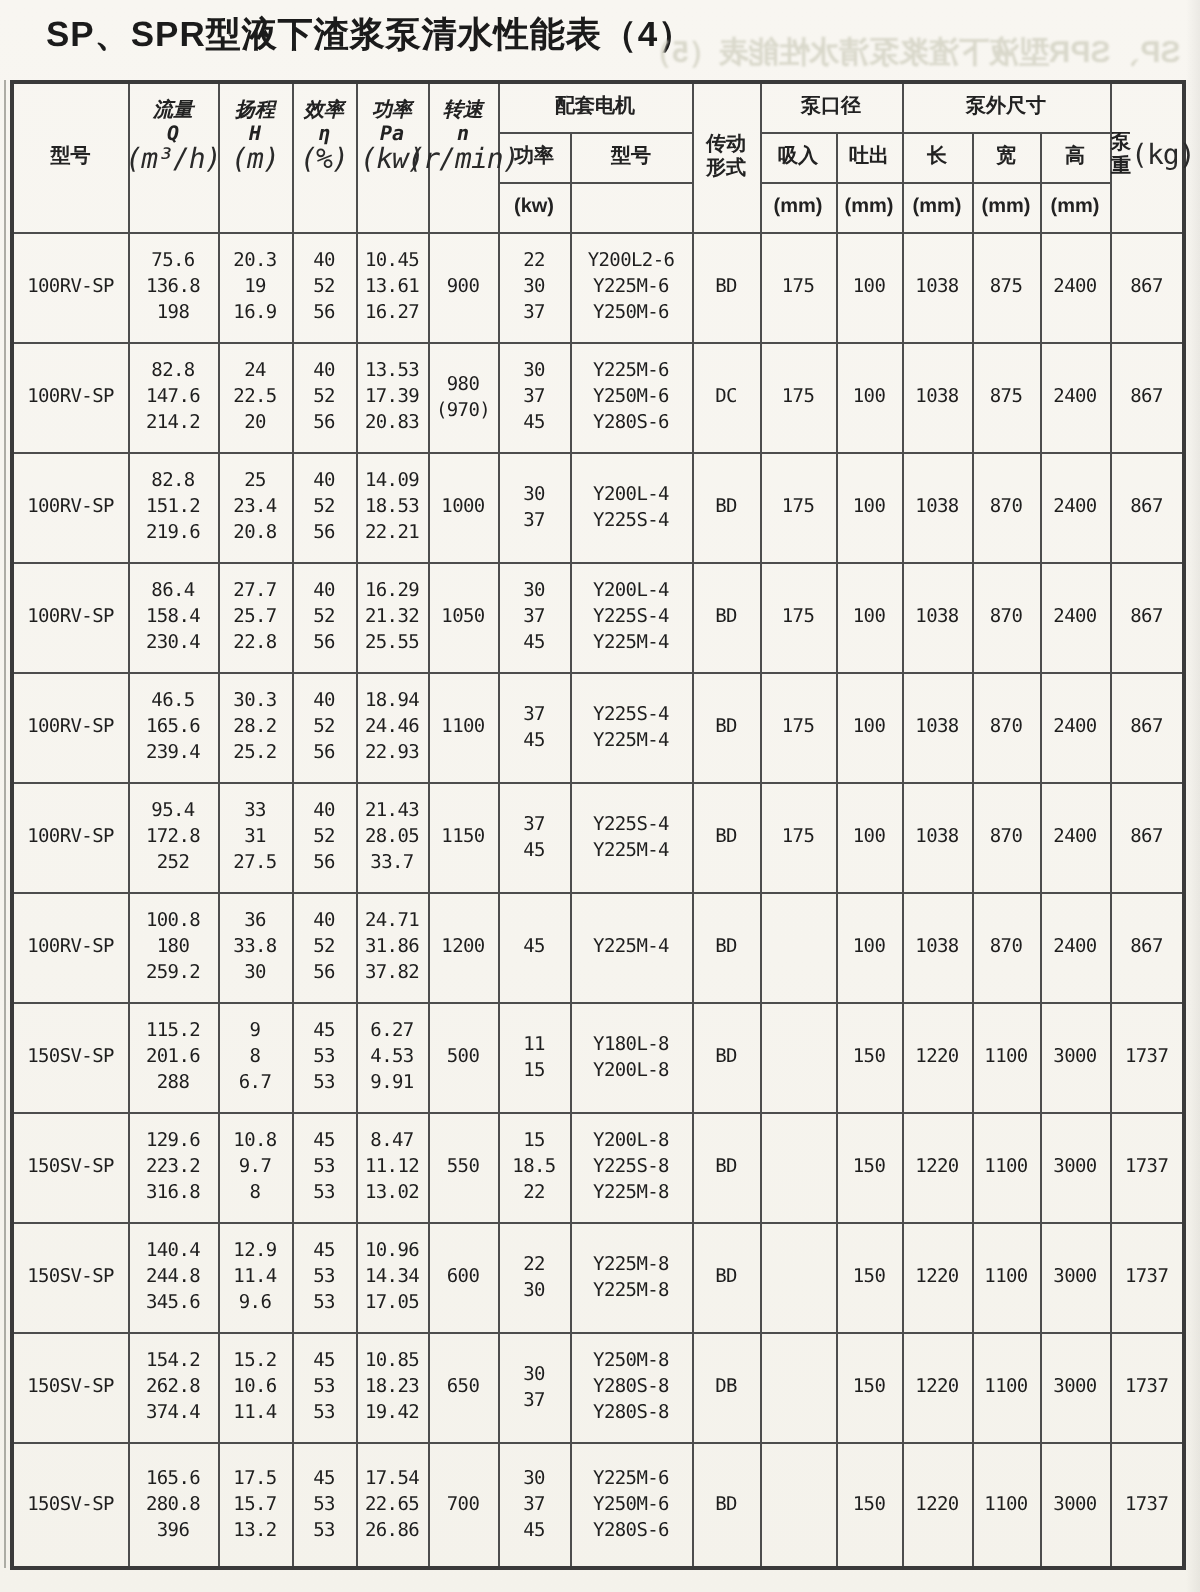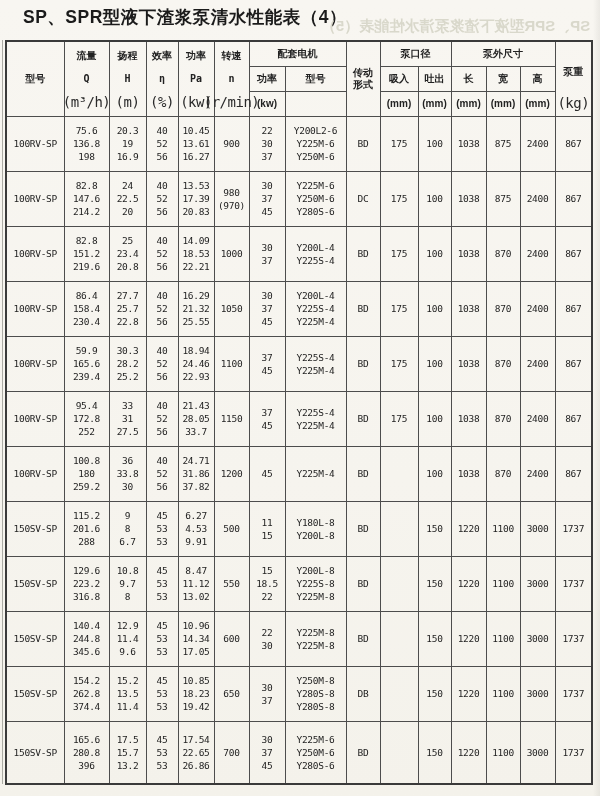--- a/index.html
+++ b/index.html
@@ -40,25 +40,25 @@
   thead tr.hA { height:25px; }
   thead tr.hB { height:25px; }
   thead tr.hC { height:25px; }
   th { font-size:10px; font-weight:600; color:#222; line-height:12px; }
   th .unit, td, .mono {
     font-family:"DejaVu Sans Mono","Liberation Mono",monospace;
   }
   th .unit { font-size:14px; font-weight:normal; color:#2a2a2a; letter-spacing:-0.5px; }
   th .sym { font-family:"DejaVu Sans Mono","Liberation Mono",monospace; font-size:10px; font-weight:bold; }
   .stack3 {
-    display:flex; flex-direction:column; justify-content:space-between; align-items:center;
-    height:66px; padding:4px 0; box-sizing:border-box;
+    display:flex; flex-direction:column; justify-content:flex-start; align-items:center;
+    height:66px; padding:4px 0; box-sizing:border-box;font-style:italic;
   }
   .stack-weight {
-    display:flex; flex-direction:column; align-items:center;
+    display:flex; flex-direction:row; align-items:center;
     height:70px; padding:3px 0 5px; box-sizing:border-box;
   }
   .stack-weight .lbl { flex:1; display:flex; align-items:center; }
   tbody td {
     font-size:9.5px; color:#1e1e1e; line-height:13px; letter-spacing:-0.3px;
   }
   tbody tr { height:55px; }
   tbody tr:last-child { height:63px; }
 </style>
 </head>
@@ -320,21 +320,21 @@
           <td>175</td>
           <td>100</td>
           <td>1038</td>
           <td>870</td>
           <td>2400</td>
           <td>867</td>
         </tr>
         <tr>
           <td>100RV-SP</td>
           <td>
-            <div>59.9</div>
+            <div>46.5</div>
             <div>165.6</div>
             <div>239.4</div>
           </td>
           <td>
             <div>30.3</div>
             <div>28.2</div>
             <div>25.2</div>
           </td>
           <td>
             <div>40</div>
@@ -560,21 +560,21 @@
         </tr>
         <tr>
           <td>150SV-SP</td>
           <td>
             <div>154.2</div>
             <div>262.8</div>
             <div>374.4</div>
           </td>
           <td>
             <div>15.2</div>
-            <div>13.5</div>
+            <div>10.6</div>
             <div>11.4</div>
           </td>
           <td>
             <div>45</div>
             <div>53</div>
             <div>53</div>
           </td>
           <td>
             <div>10.85</div>
             <div>18.23</div>

